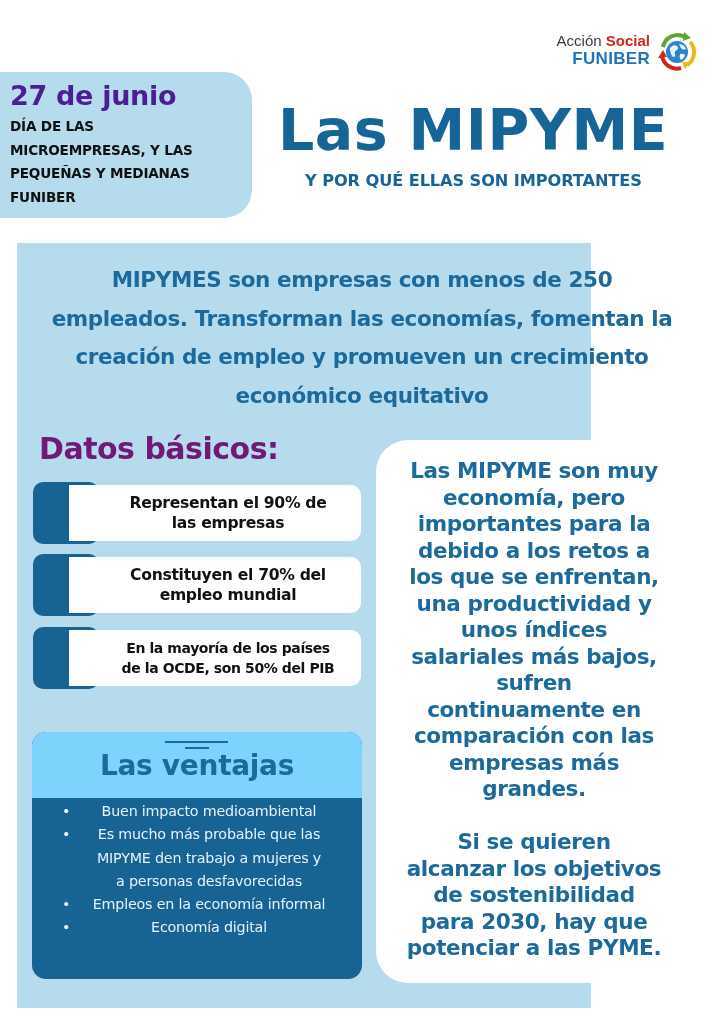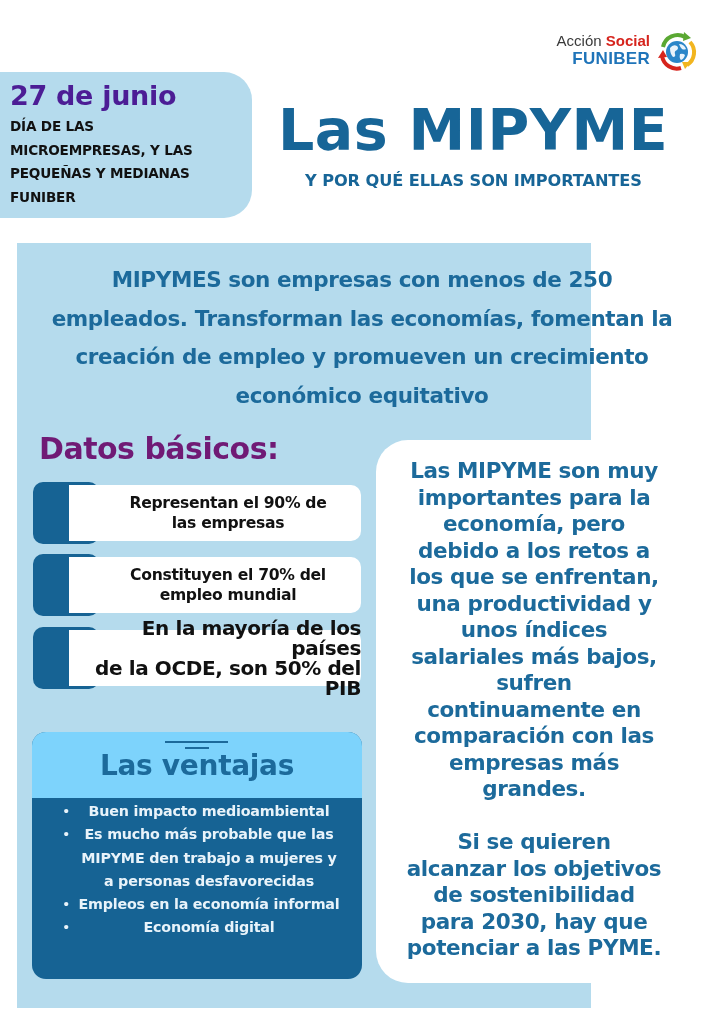--- a/index.html
+++ b/index.html
@@ -30,32 +30,32 @@
     .datos-title { position: absolute; left: 22px; top: 186px; font-family: "DejaVu Sans", sans-serif; font-weight: bold; font-size: 30px; color: #701a75; line-height: 40px; letter-spacing: -0.5px; }
 
     .fact { position: absolute; left: 16px; width: 328px; height: 62px; }
     .fact .tab { position: absolute; left: 0; top: 0; width: 66px; height: 62px; background: #166394; border-radius: 10px; }
     .fact .card { position: absolute; left: 36px; top: 3px; width: 292px; height: 56px; background: #ffffff; border-radius: 0 10px 10px 0; clip-path: polygon(0 0, 100% 0, 100% 100%, 0 100%, 0 100%, 0 0); }
     .fact .notch { position: absolute; left: 36px; top: 3px; width: 30px; height: 56px; background: #ffffff; clip-path: polygon(100% 0, 100% 100%, 0 50%); }
     .fact .text { position: absolute; left: 62px; top: 3px; width: 266px; height: 56px; display: flex; align-items: center; justify-content: center; text-align: center; font-family: "DejaVu Sans", sans-serif; font-weight: bold; font-size: 15.6px; line-height: 20px; color: #111111; letter-spacing: -0.3px; }
     .fact1 { top: 239px; }
     .fact2 { top: 311px; }
     .fact3 { top: 384px; }
-    .fact3 .text { font-size: 20px; letter-spacing: -0.4px; text-align: right; }
+    .fact3 .text { font-size: 14px; letter-spacing: -0.4px; }
 
     
     .ventajas { position: absolute; left: 15px; top: 489px; width: 330px; height: 247px; border-radius: 14px; overflow: hidden; background: #166394; }
     .ventajas-head { position: absolute; left: 0; top: 0; width: 330px; height: 66px; background: #7dd3fc; }
     .deco-line1 { position: absolute; left: 133px; top: 9px; width: 63px; height: 2px; background: #1c6a9b; }
     .deco-line2 { position: absolute; left: 153px; top: 15px; width: 24px; height: 2px; background: #1c6a9b; }
     .ventajas-title { position: absolute; left: 0; top: 14px; width: 330px; text-align: center; font-family: "DejaVu Sans", sans-serif; font-weight: bold; font-size: 28px; color: #1c6a9b; line-height: 40px; letter-spacing: -0.3px; }
     .ventajas-list { position: absolute; left: 0; top: 68px; width: 330px; list-style: none; }
     .ventajas-list li { position: relative; font-family: "DejaVu Sans", sans-serif; font-size: 14.3px; color: #e8f3fa; line-height: 23.3px; text-align: center; letter-spacing: -0.2px; }
     .ventajas-list li .bullet { position: absolute; left: 30px; top: 0; }
-    .ventajas-list li .li-text { display: block; padding: 0 14px 0 38px; font-weight: bold; }
+    .ventajas-list li .li-text { display: block; padding: 0 14px 0 38px; }
 
     
     .right-card { position: absolute; left: 359px; top: 197px; width: 316px; height: 543px; background: #ffffff; border-radius: 32px; padding: 18px 8px 0 8px; text-align: center; }
     .right-p { font-family: "DejaVu Sans", sans-serif; font-weight: bold; font-size: 21.5px; line-height: 26.5px; color: #1c6a9b; letter-spacing: -0.4px; }
     .right-p + .right-p { margin-top: 26.5px; }
   </style>
 </head>
 <body>
 
 <div class="logo">
@@ -154,22 +154,22 @@
       <li>
         <span class="bullet">•</span>
         <span class="li-text">Economía digital</span>
       </li>
     </ul>
   </div>
 
   <div class="right-card">
     <div class="right-p">
       <div>Las MIPYME son muy</div>
+      <div>economía, pero</div>
       <div>importantes para la</div>
-      <div>economía, pero</div>
       <div>debido a los retos a</div>
       <div>los que se enfrentan,</div>
       <div>una productividad y</div>
       <div>unos índices</div>
       <div>salariales más bajos,</div>
       <div>sufren</div>
       <div>continuamente en</div>
       <div>comparación con las</div>
       <div>empresas más</div>
       <div>grandes.</div>

